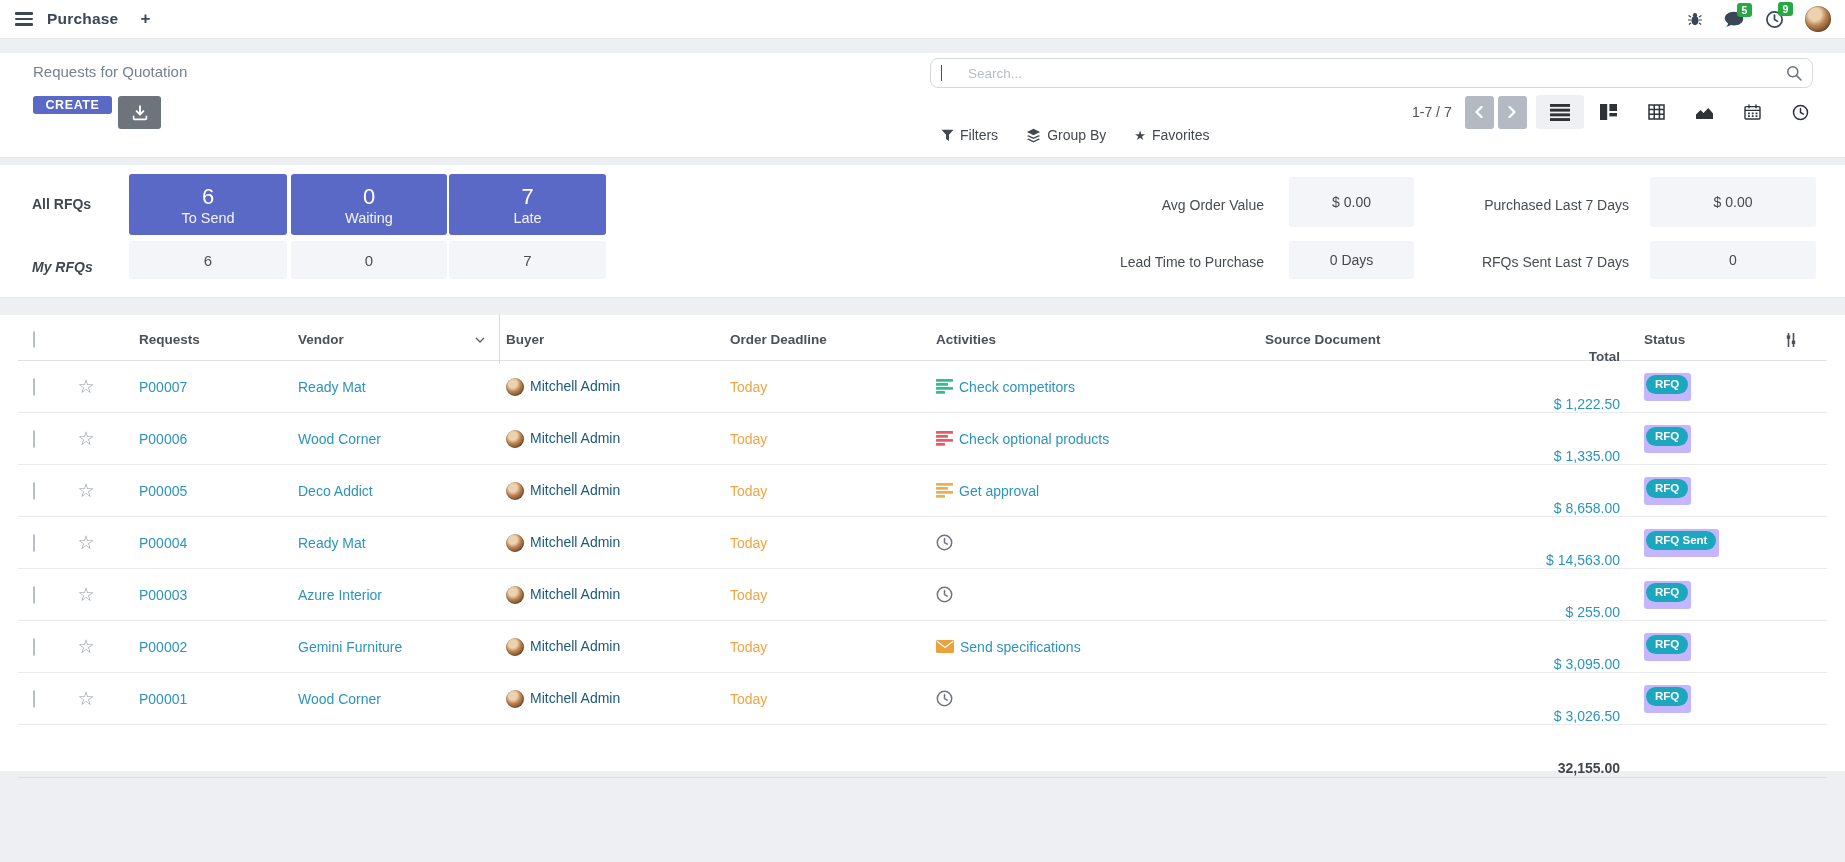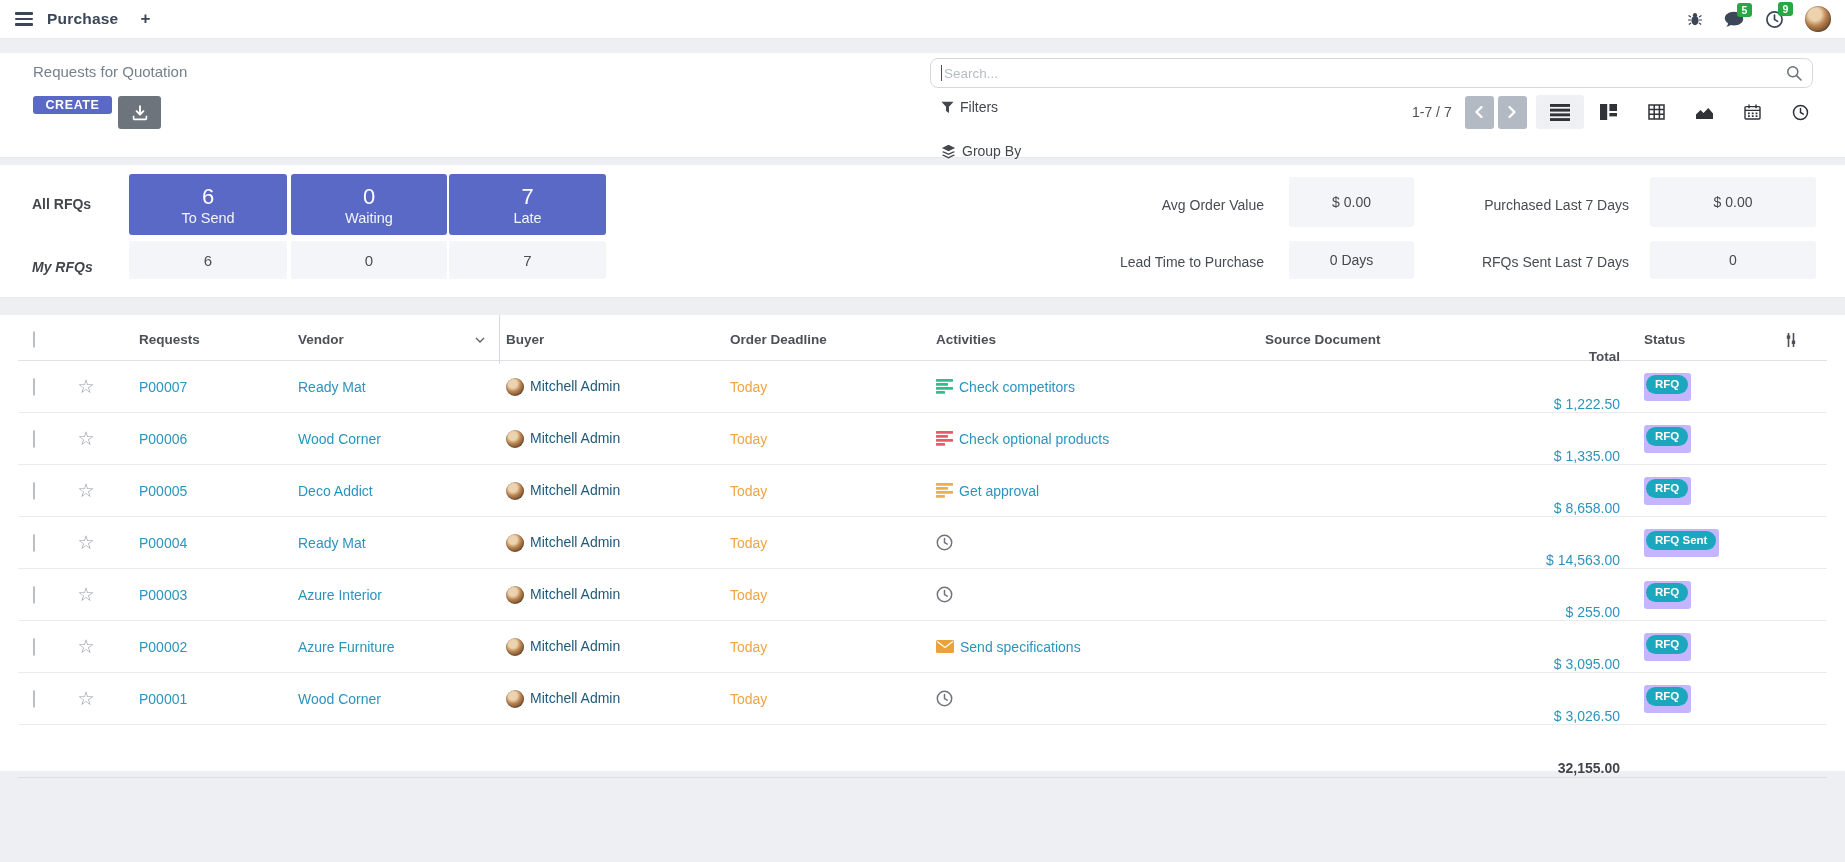--- a/index.html
+++ b/index.html
@@ -20,23 +20,23 @@
   .mini-badge{position:absolute;top:-8px;left:13px;background:var(--badge-green);color:#fff;font-size:10.5px;font-weight:700;padding:1px 4.5px;border-radius:3px;line-height:12px;}
   .nav-avatar{width:26px;height:26px;border-radius:50%;background:radial-gradient(circle at 38% 32%,#ecd2ae 0 26%,#b98350 48%,#7c5433 72%,#4e3723 100%);box-shadow:inset 0 0 0 1px rgba(0,0,0,.15);}
   
   .cp{position:absolute;top:53px;left:0;width:100%;height:104px;background:#fff;border-bottom:1px solid #e7e9ed;}
   .cp-title{position:absolute;left:33px;top:10px;font-size:15px;color:var(--muted);}
   .btn{border:none;border-radius:3px;display:inline-flex;align-items:center;justify-content:center;cursor:pointer;}
   .btn-create{position:absolute;left:33px;top:43px;width:79px;height:18px;background:var(--accent);color:#fff;font-size:12.5px;font-weight:700;letter-spacing:.6px;font-family:inherit;}
   .btn-export{position:absolute;left:118px;top:43px;width:43px;height:33px;background:#6d747c;}
   .searchbox{position:absolute;left:930px;top:5px;width:883px;height:30px;background:#fff;border:1px solid #d5d9de;border-radius:8px;display:flex;align-items:center;padding:0 10px;box-sizing:border-box;}
   .caret{width:1px;height:16px;background:#4b4f54;margin-right:2px;}
-  .placeholder{color:#b7bdc5;font-size:13.5px;}
+  .placeholder{color:#b7bdc5;font-size:13.5px;margin-left:24px;}
   .searchbox .mag{margin-left:auto;display:inline-flex;}
-  .fbar{position:absolute;left:941px;top:46px;height:34px;display:flex;align-items:flex-start;gap:28px;flex-direction:column;}
+  .fbar{position:absolute;left:941px;top:56px;height:34px;display:flex;align-items:flex-end;gap:28px;}
   .fitem{display:inline-flex;align-items:center;gap:6px;color:#43484e;font-size:14px;cursor:pointer;}
   .pager{position:absolute;left:1412px;top:42px;height:34px;display:flex;align-items:center;color:#4b5057;}
   .pager-txt{font-size:14px;}
   .pager-btns{display:flex;gap:4px;margin-left:13px;}
   .pbtn{width:29px;height:33px;background:#b3bac3;border:none;border-radius:3px;display:inline-flex;align-items:center;justify-content:center;cursor:pointer;}
   .switch{position:absolute;left:1536px;top:42px;height:34px;display:flex;align-items:center;}
   .vbtn{width:48px;height:34px;display:inline-flex;align-items:center;justify-content:center;cursor:pointer;border-radius:3px;color:#2f3338;}
   .vbtn.active{background:#eef0f3;}
   
   .dash{position:absolute;top:165px;left:0;width:100%;height:132px;background:#fff;border-bottom:1px solid #e7e9ed;}
@@ -440,21 +440,21 @@
         <span class="status-pill">RFQ</span>
       </span>
     </span>
     <span></span>
   </div>
 
   <div class="grid">
     <span><span class="cb"></span></span>
     <span class="star">☆</span>
     <span class="c-ref">P00002</span>
-    <span class="c-vendor">Azure Furniture</span>
+    <span class="c-vendor">Gemini Furniture</span>
     <span class="c-buyer">
       <span class="avatar"></span>
       <span class="buyer-name">Mitchell Admin</span>
     </span>
     <span class="c-deadline">Today</span>
     <span class="c-act">
       <span class="act-icon" style="color: rgb(234, 163, 60);">
             <svg width="18" height="13" viewBox="0 0 18 13">
               <rect width="18" height="13" rx="1.5" fill="currentColor"></rect>
               <path d="M1.2 1.6l7.8 5.8 7.8-5.8" stroke="#fff" stroke-width="1.3" fill="none"></path>

